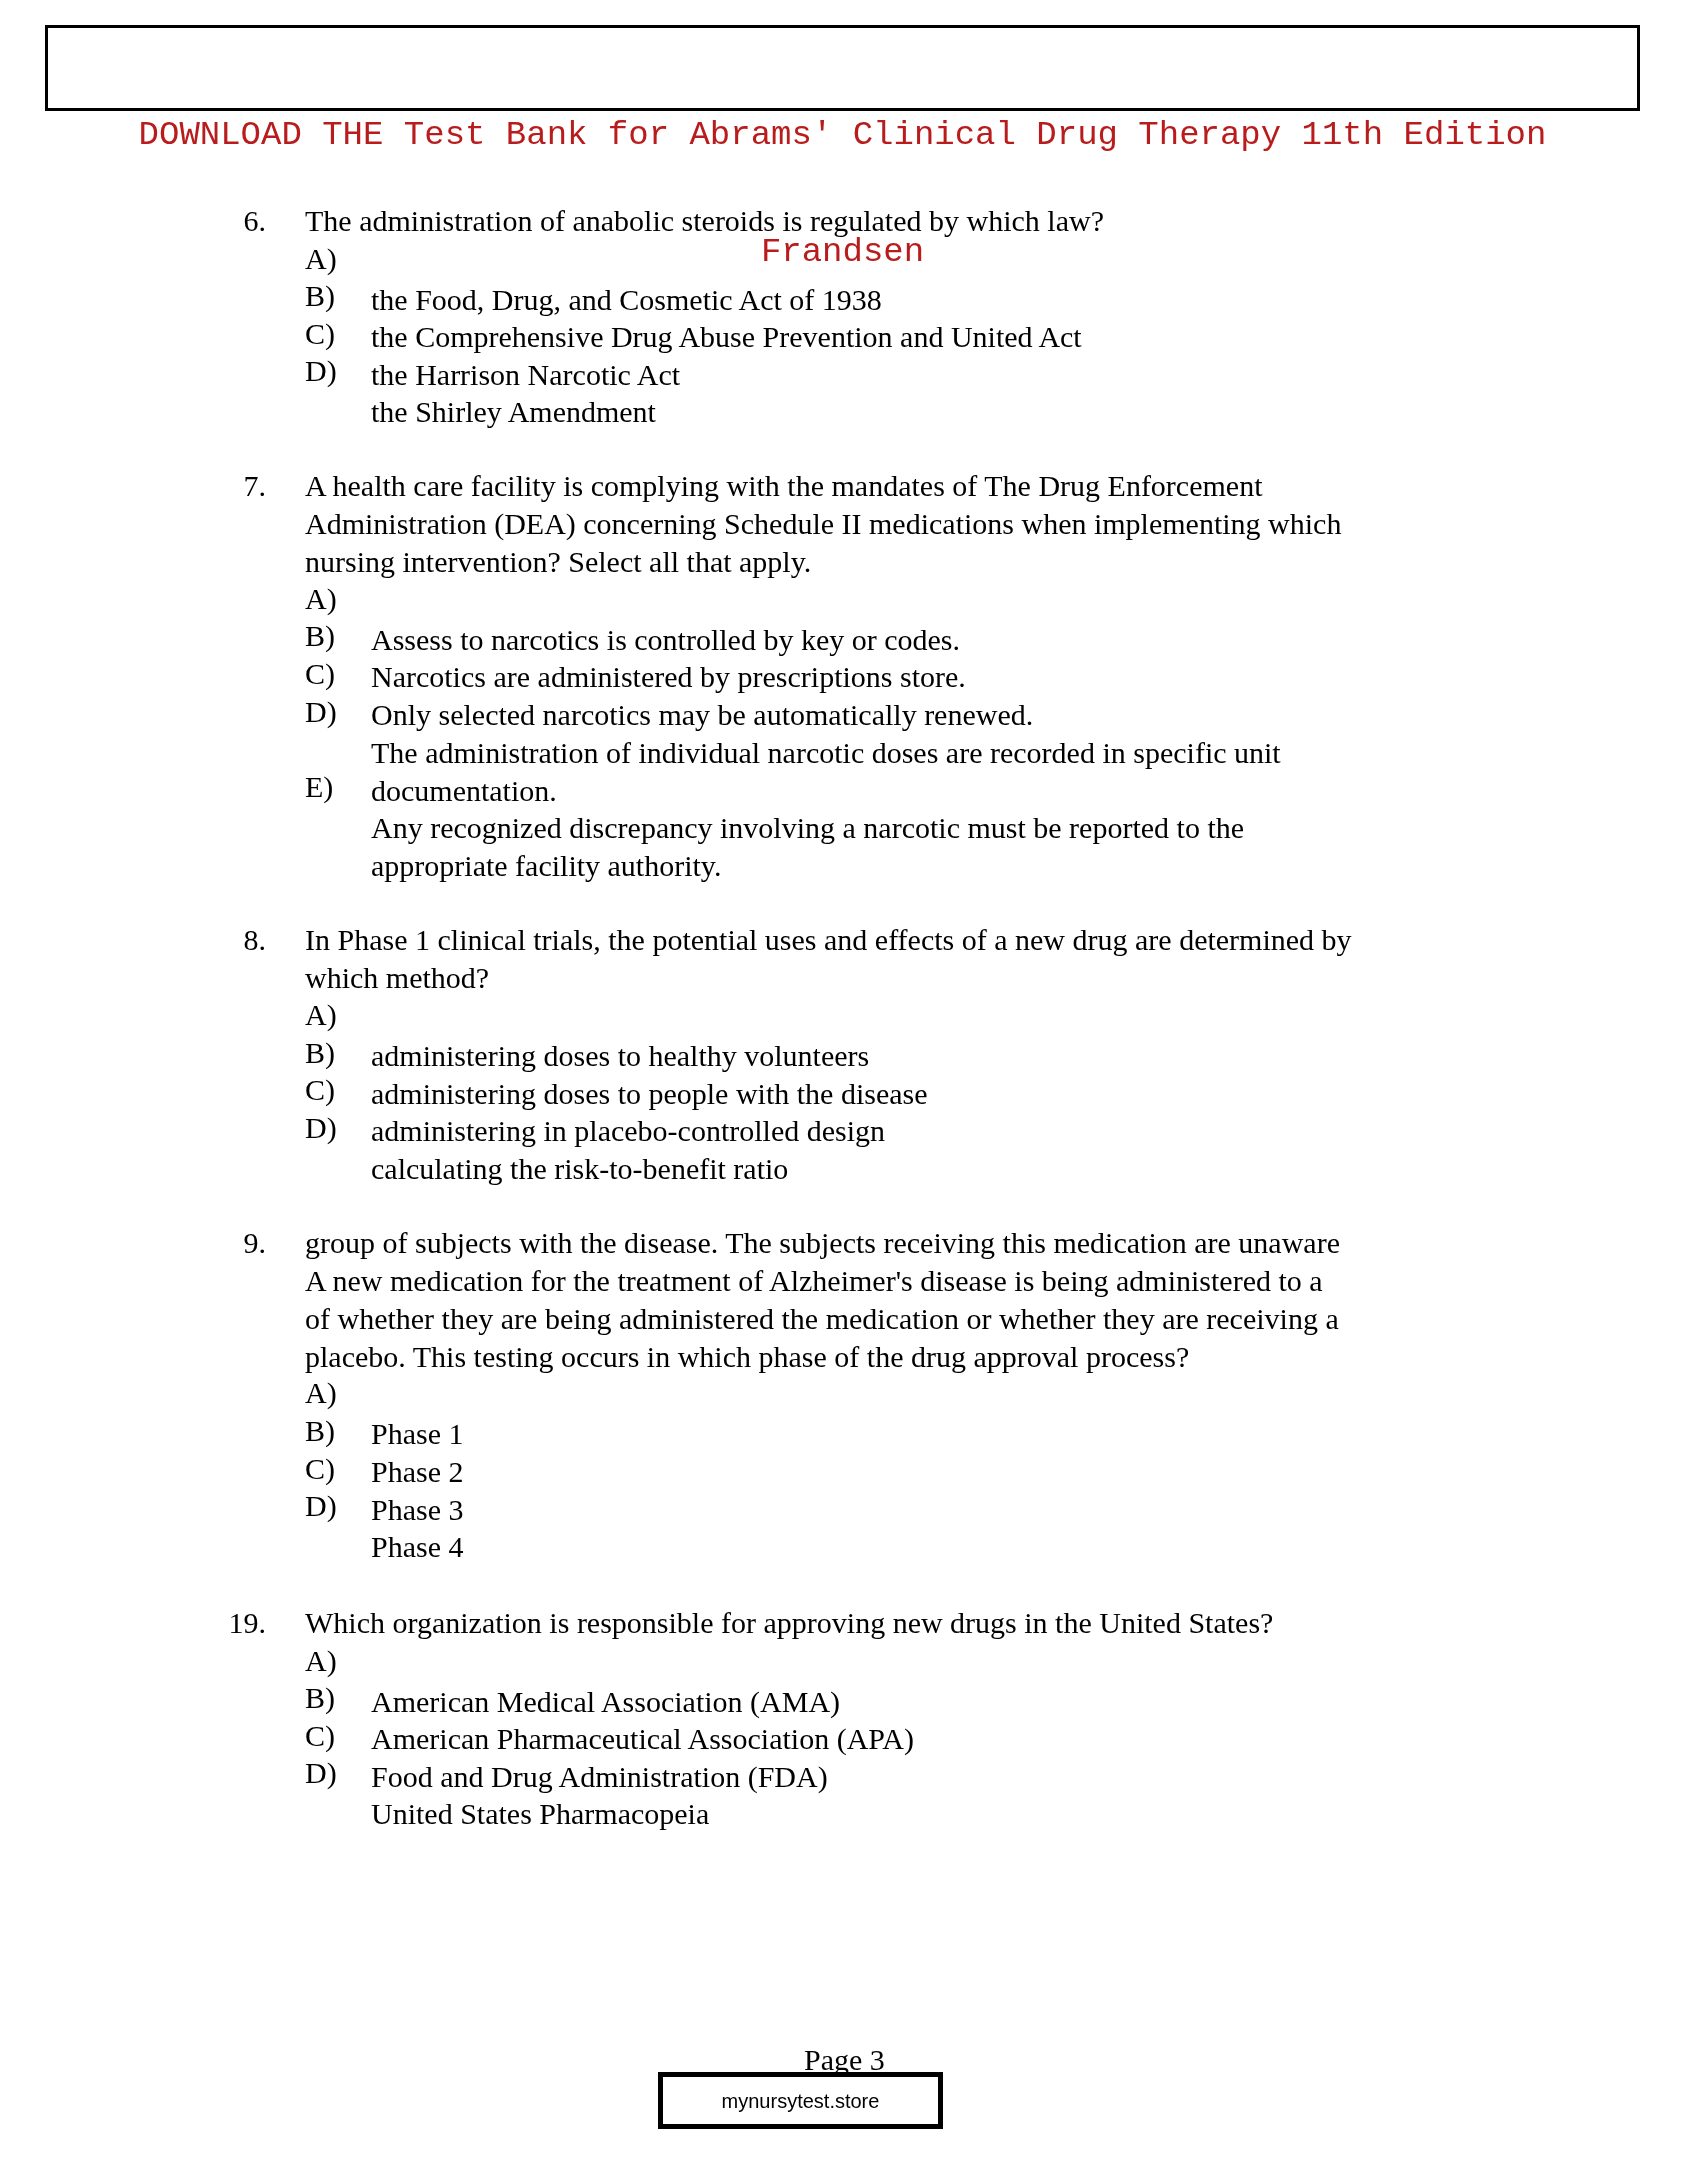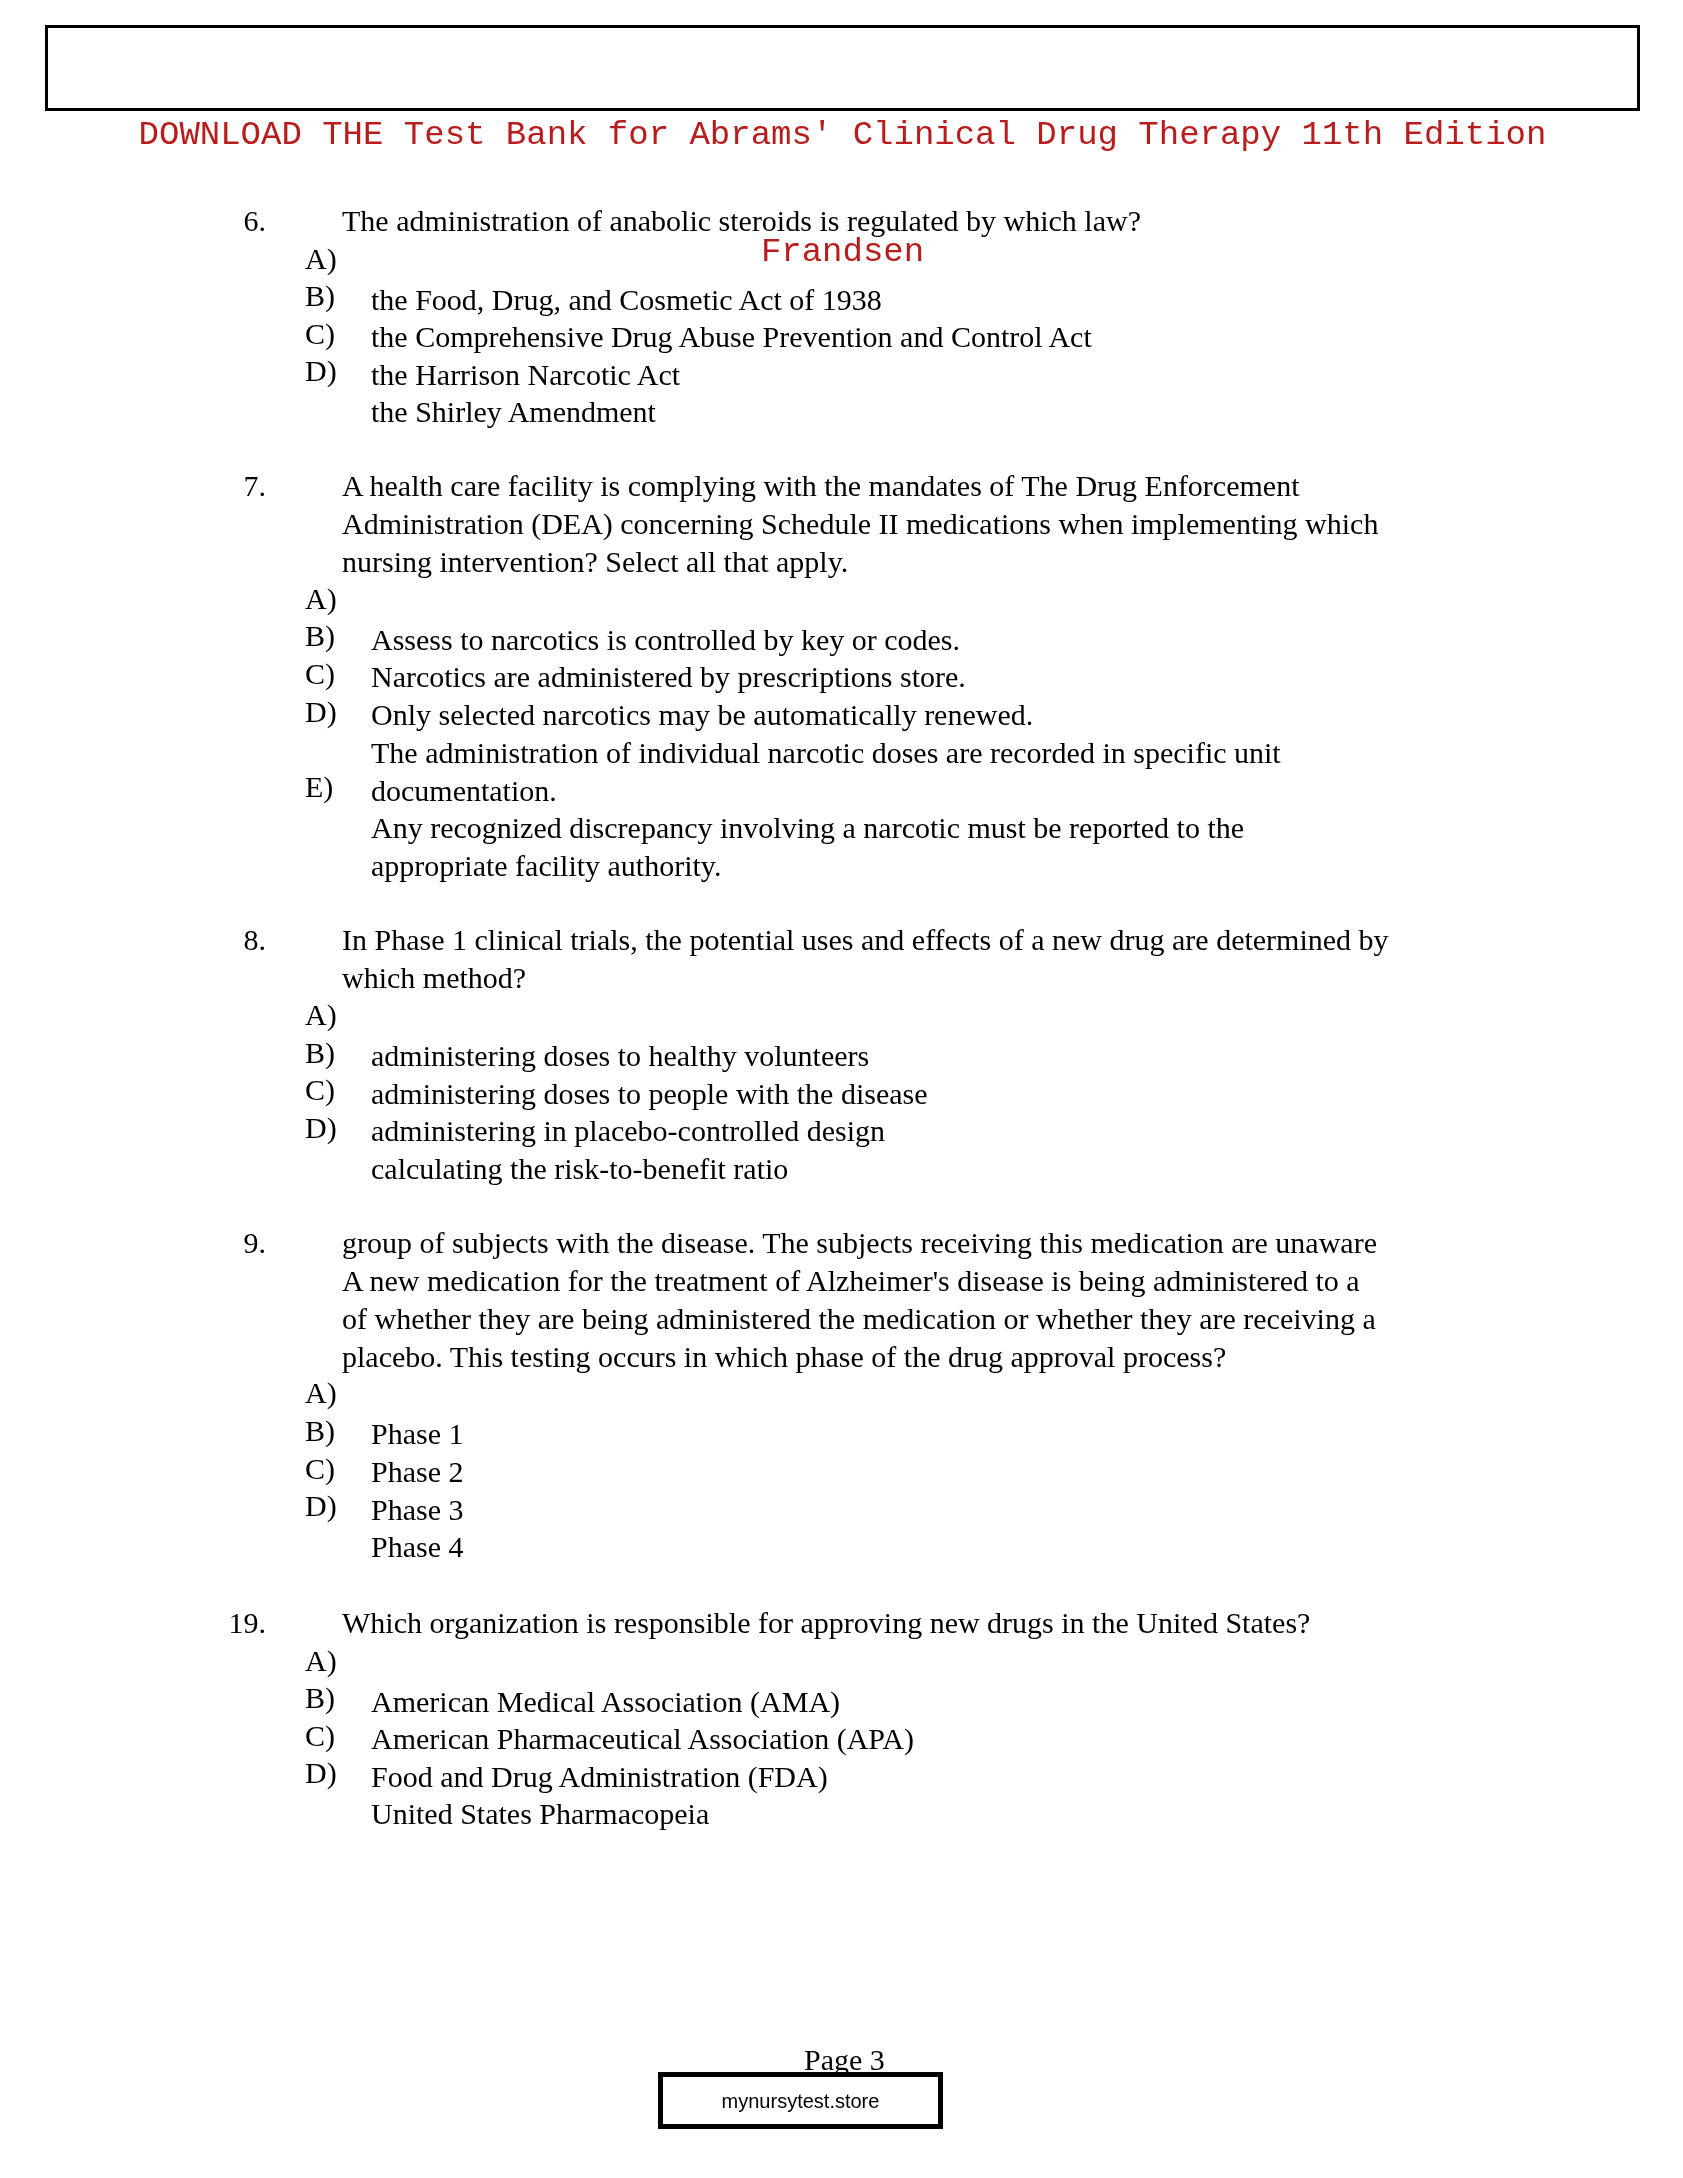--- a/index.html
+++ b/index.html
@@ -17,21 +17,21 @@
   .header-line { display: block; white-space: nowrap; }
   .q {
     position: absolute; left: 0; width: 1683px;
     font-family: "Liberation Serif", "DejaVu Serif", serif;
     font-size: 30px; line-height: 38px; color: #000;
   }
   .q-num { position: absolute; width: 36px; text-align: right; }
   .q-num.single { left: 230px; }
   .q-num.double { left: 230px; }
   .q-stem { position: absolute; left: 305px; width: 1168px; }
-  .q-stem-line { display: block; white-space: nowrap; height: 38px; margin-left: 37px; }
+  .q-stem-line { display: block; white-space: nowrap; height: 38px; }
   .opt { position: absolute; left: 305px; }
   .opt-letter { position: absolute; left: 0; }
   .opt-text { position: absolute; left: 66px; width: 1099px; margin-top: 41px; }
   .opt-line { display: block; white-space: nowrap; height: 38px; }
   .page-num {
     position: absolute; left: 804px; top: 2045px;
     font-family: "Liberation Serif", serif; font-size: 30px; line-height: 30px; color: #000;
   }
   .footer-box {
     position: absolute; left: 658px; top: 2072px; width: 285px; height: 57px;
@@ -57,21 +57,21 @@
   </div>
   <div class="opt" style="top:38px;">
     <span class="opt-letter">A)</span>
     <span class="opt-text">
         <span class="opt-line">the Food, Drug, and Cosmetic Act of 1938</span>
       </span>
   </div>
   <div class="opt" style="top:75px;">
     <span class="opt-letter">B)</span>
     <span class="opt-text">
-        <span class="opt-line">the Comprehensive Drug Abuse Prevention and Control Act</span>
+        <span class="opt-line">the Comprehensive Drug Abuse Prevention and United Act</span>
       </span>
   </div>
   <div class="opt" style="top:113px;">
     <span class="opt-letter">C)</span>
     <span class="opt-text">
         <span class="opt-line">the Harrison Narcotic Act</span>
       </span>
   </div>
   <div class="opt" style="top:150px;">
     <span class="opt-letter">D)</span>

